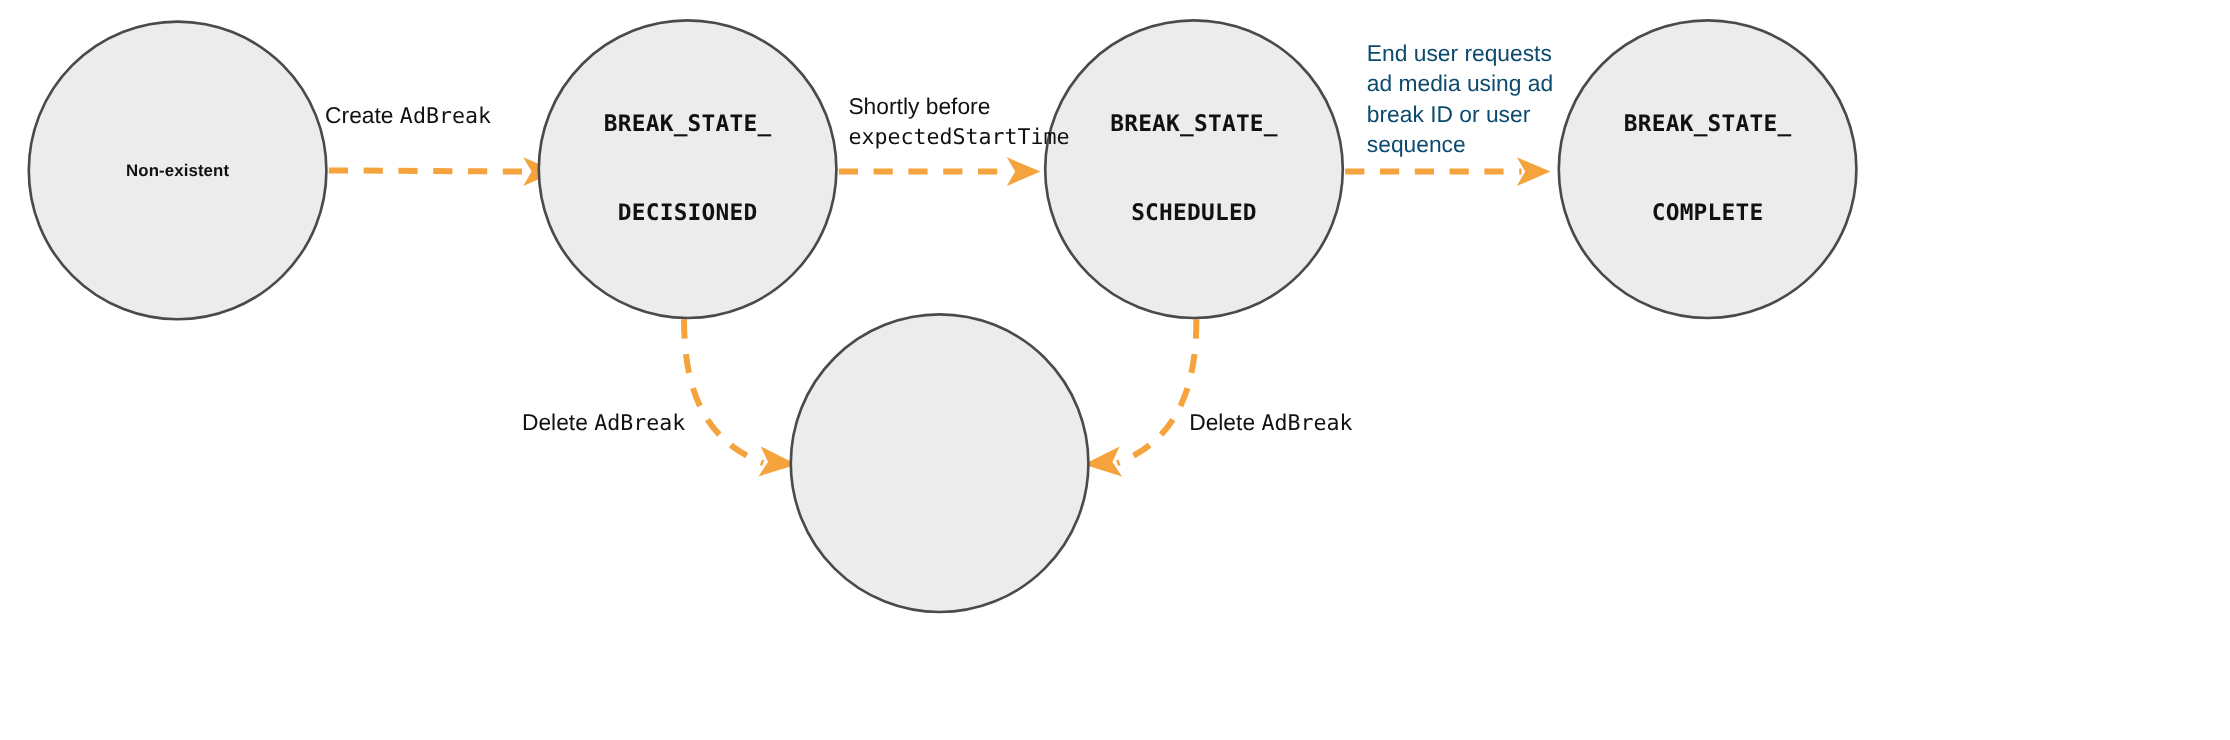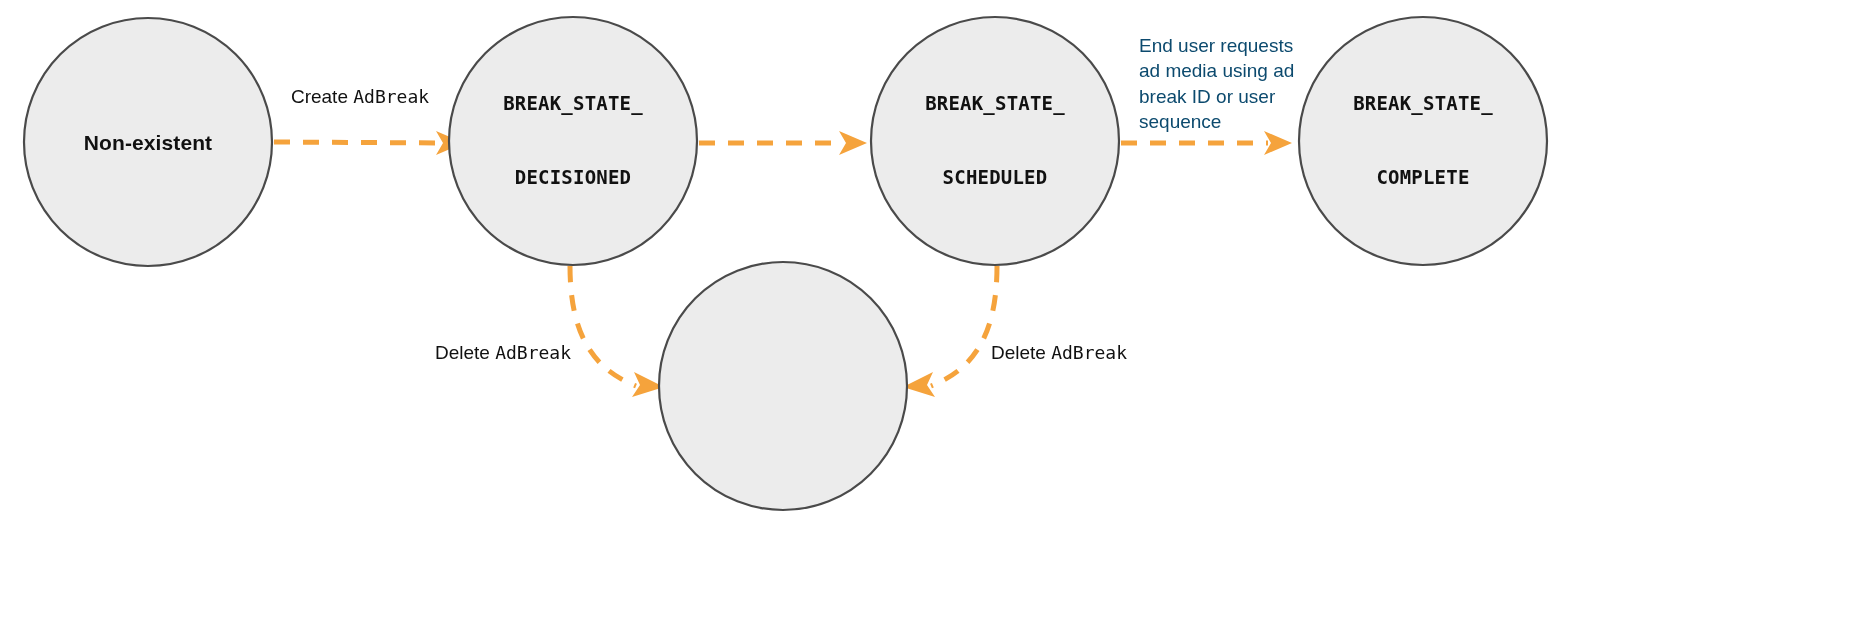--- a/index.html
+++ b/index.html
@@ -45,21 +45,21 @@
     text-align: center;
     color: #111111;
     line-height: 1.30;
     transform: translate(-50%, -50%);
     white-space: pre;
     pointer-events: none;
   }
   .node-label.sans {
     font-family: "Liberation Sans", sans-serif;
     font-weight: bold;
-    font-size: 21px;
+    font-size: 14px;
     letter-spacing: 0.1px;
   }
   .node-label.mono {
     font-family: "DejaVu Sans Mono", "Liberation Mono", monospace;
     font-weight: bold;
     font-size: 19px;
     letter-spacing: 0.2px;
   }
   .edge-label {
     position: absolute;
@@ -136,22 +136,23 @@
     <div>BREAK_STATE_</div>
     <div>SCHEDULED</div>
   </div>
 
   <div class="node-label mono" style="left: 1423px; top: 141px; color: rgb(17, 17, 17);">
     <div>BREAK_STATE_</div>
     <div>COMPLETE</div>
   </div>
 
 
-  <div class="edge-label center" id="edge-label-0" style="left: 360px; top: 97px; color: rgb(17, 17, 17);"><div><span class="sans-seg">Create </span><span class="mono-seg">AdBreak</span></div></div>
+  <div class="edge-label center" id="edge-label-0" style="left: 340px; top: 97px; color: rgb(17, 17, 17);"><div><span class="sans-seg">Create </span><span class="mono-seg">AdBreak</span></div></div>
 
+  <div class="edge-label left" id="edge-label-1" style="left: 707px; top: 77px; color: rgb(17, 17, 17);"><div><span class="sans-seg">Shortly before</span></div><div><span class="mono-seg">expectedStartTime</span></div></div>
 
   <div class="edge-label left" id="edge-label-2" style="left: 1139px; top: 33px; color: #0c4a6e;"><div><span class="sans-seg">End user requests</span></div><div><span class="sans-seg">ad media using ad</span></div><div><span class="sans-seg">break ID or user</span></div><div><span class="sans-seg">sequence</span></div></div>
 
   <div class="edge-label center" id="edge-label-3" style="left: 503px; top: 353px; color: rgb(17, 17, 17);"><div><span class="sans-seg">Delete </span><span class="mono-seg">AdBreak</span></div></div>
 
   <div class="edge-label center" id="edge-label-4" style="left: 1059px; top: 353px; color: rgb(17, 17, 17);"><div><span class="sans-seg">Delete </span><span class="mono-seg">AdBreak</span></div></div>
 
 </div>
 
 </body></html>

